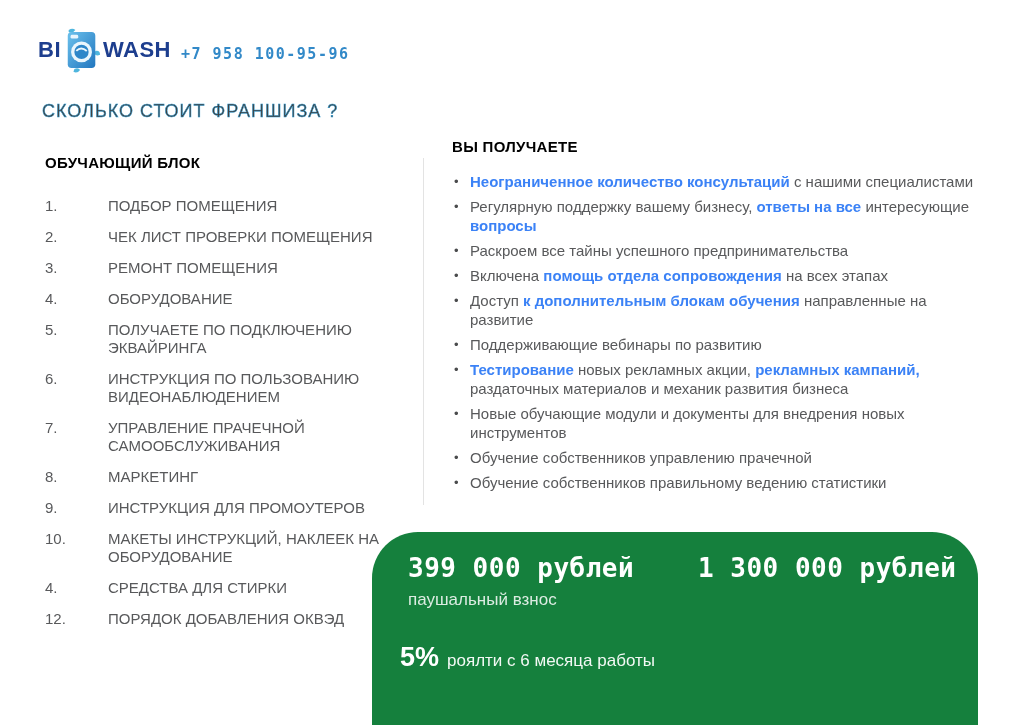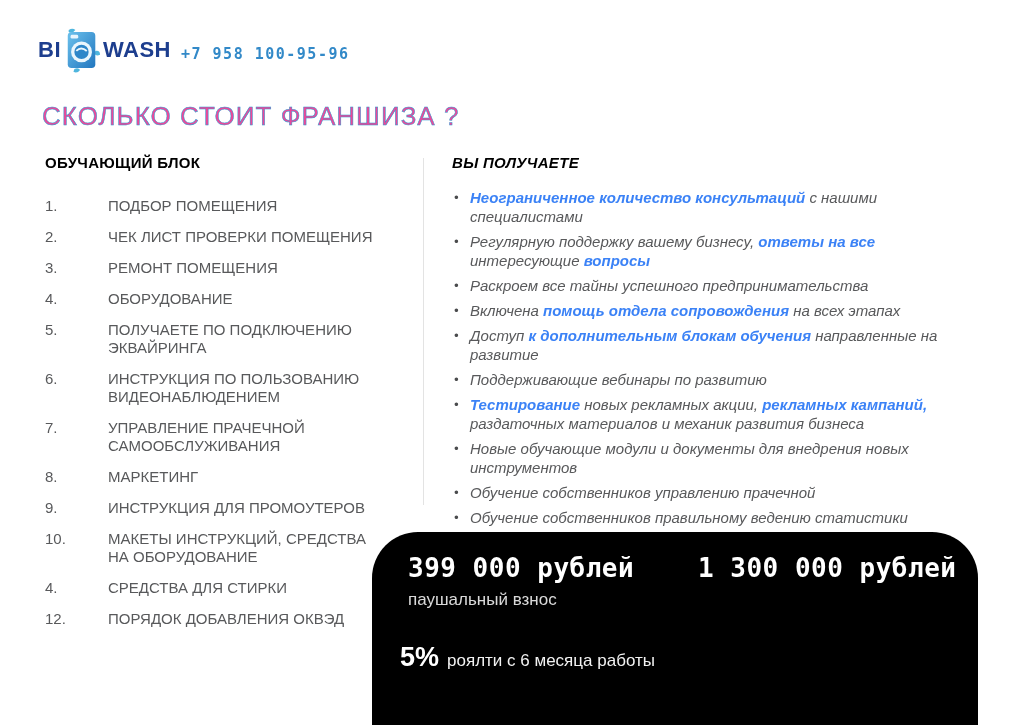--- a/index.html
+++ b/index.html
@@ -13,41 +13,41 @@
   .logo-text { font-size:22px; font-weight:700; color:#1D3E8E; letter-spacing:0.5px; }
   .machine { width:38px; height:48px; margin:0 2px; }
   .phone {
     position:absolute; left:181px; top:45px;
     font-family:"DejaVu Sans Mono", monospace; font-weight:700;
     font-size:15px; letter-spacing:1.5px; color:#3289C8;
   }
   
   .title {
     position:absolute; left:42px; top:101px;
-    font-size:26px; font-weight:400; -webkit-text-stroke:0.5px #2B99D1;
-    letter-spacing:1px; color:#ec4899;
+    font-size:18px; font-weight:400; -webkit-text-stroke:0.5px #2B99D1;
+    letter-spacing:1px; color:#404040;
   }
   
   .col-header { font-size:15px; font-weight:700; color:#000000; letter-spacing:0.3px; }
   .left-col { position:absolute; left:45px; top:154px; width:345px; }
   .training-list { list-style:none; margin-top:26px; }
   .titem { display:flex; font-size:15px; line-height:18px; color:#58595B; margin-bottom:13px; }
   .num { flex:none; width:23px; }
   .itext { width:302px;margin-left:40px; }
   .divider { position:absolute; left:423px; top:158px; width:1px; height:347px; background:#E3E3E3; }
-  .right-col { position:absolute; left:452px; top:154px; width:540px;font-style:italic; }
+  .right-col { position:absolute; left:452px; top:138px; width:540px; }
   .benefits-list { list-style:none; margin-top:17px; }
   .bitem { display:flex; font-size:15px; line-height:19px; color:#58595B; margin-bottom:6px; }
   .dot { flex:none; width:18px; font-size:13px; color:#4A4B4D; padding-left:2px; }
   .btext { width:514px; }
   .btext .b { font-weight:700; color:#3b82f6; }
   
   .price-box {
     position:absolute; left:372px; top:532px; width:606px; height:193px;
-    background:#000000; border-radius:46px 46px 0 0; color:#fff;
+    background:#15803d; border-radius:46px 46px 0 0; color:#fff;
   }
   .price-row { display:flex; padding:21px 0 0 36px; }
   .price-block:first-child { width:290px; }
   .amount {
     font-family:"DejaVu Sans Mono", monospace; font-weight:700;
     font-size:26px; letter-spacing:0.5px; color:#ffffff;
   }
   .plabel { margin-top:7px; font-size:17px; color:rgba(255,255,255,0.85); }
   .royalty-row { display:flex; align-items:baseline; padding-left:28px; margin-top:32px; }
   .royalty-pct { font-size:27px; font-weight:700; color:#ffffff; }
@@ -117,21 +117,21 @@
         <li class="titem">
           <span class="num">8.</span>
           <span class="itext">МАРКЕТИНГ</span>
         </li>
         <li class="titem">
           <span class="num">9.</span>
           <span class="itext">ИНСТРУКЦИЯ ДЛЯ ПРОМОУТЕРОВ</span>
         </li>
         <li class="titem">
           <span class="num">10.</span>
-          <span class="itext">МАКЕТЫ ИНСТРУКЦИЙ, СРЕДСТВА НА ОБОРУДОВАНИЕ</span>
+          <span class="itext">МАКЕТЫ ИНСТРУКЦИЙ, НАКЛЕЕК НА ОБОРУДОВАНИЕ</span>
         </li>
         <li class="titem">
           <span class="num">4.</span>
           <span class="itext">СРЕДСТВА ДЛЯ СТИРКИ</span>
         </li>
         <li class="titem">
           <span class="num">12.</span>
           <span class="itext">ПОРЯДОК ДОБАВЛЕНИЯ ОКВЭД</span>
         </li>
       </ol>

